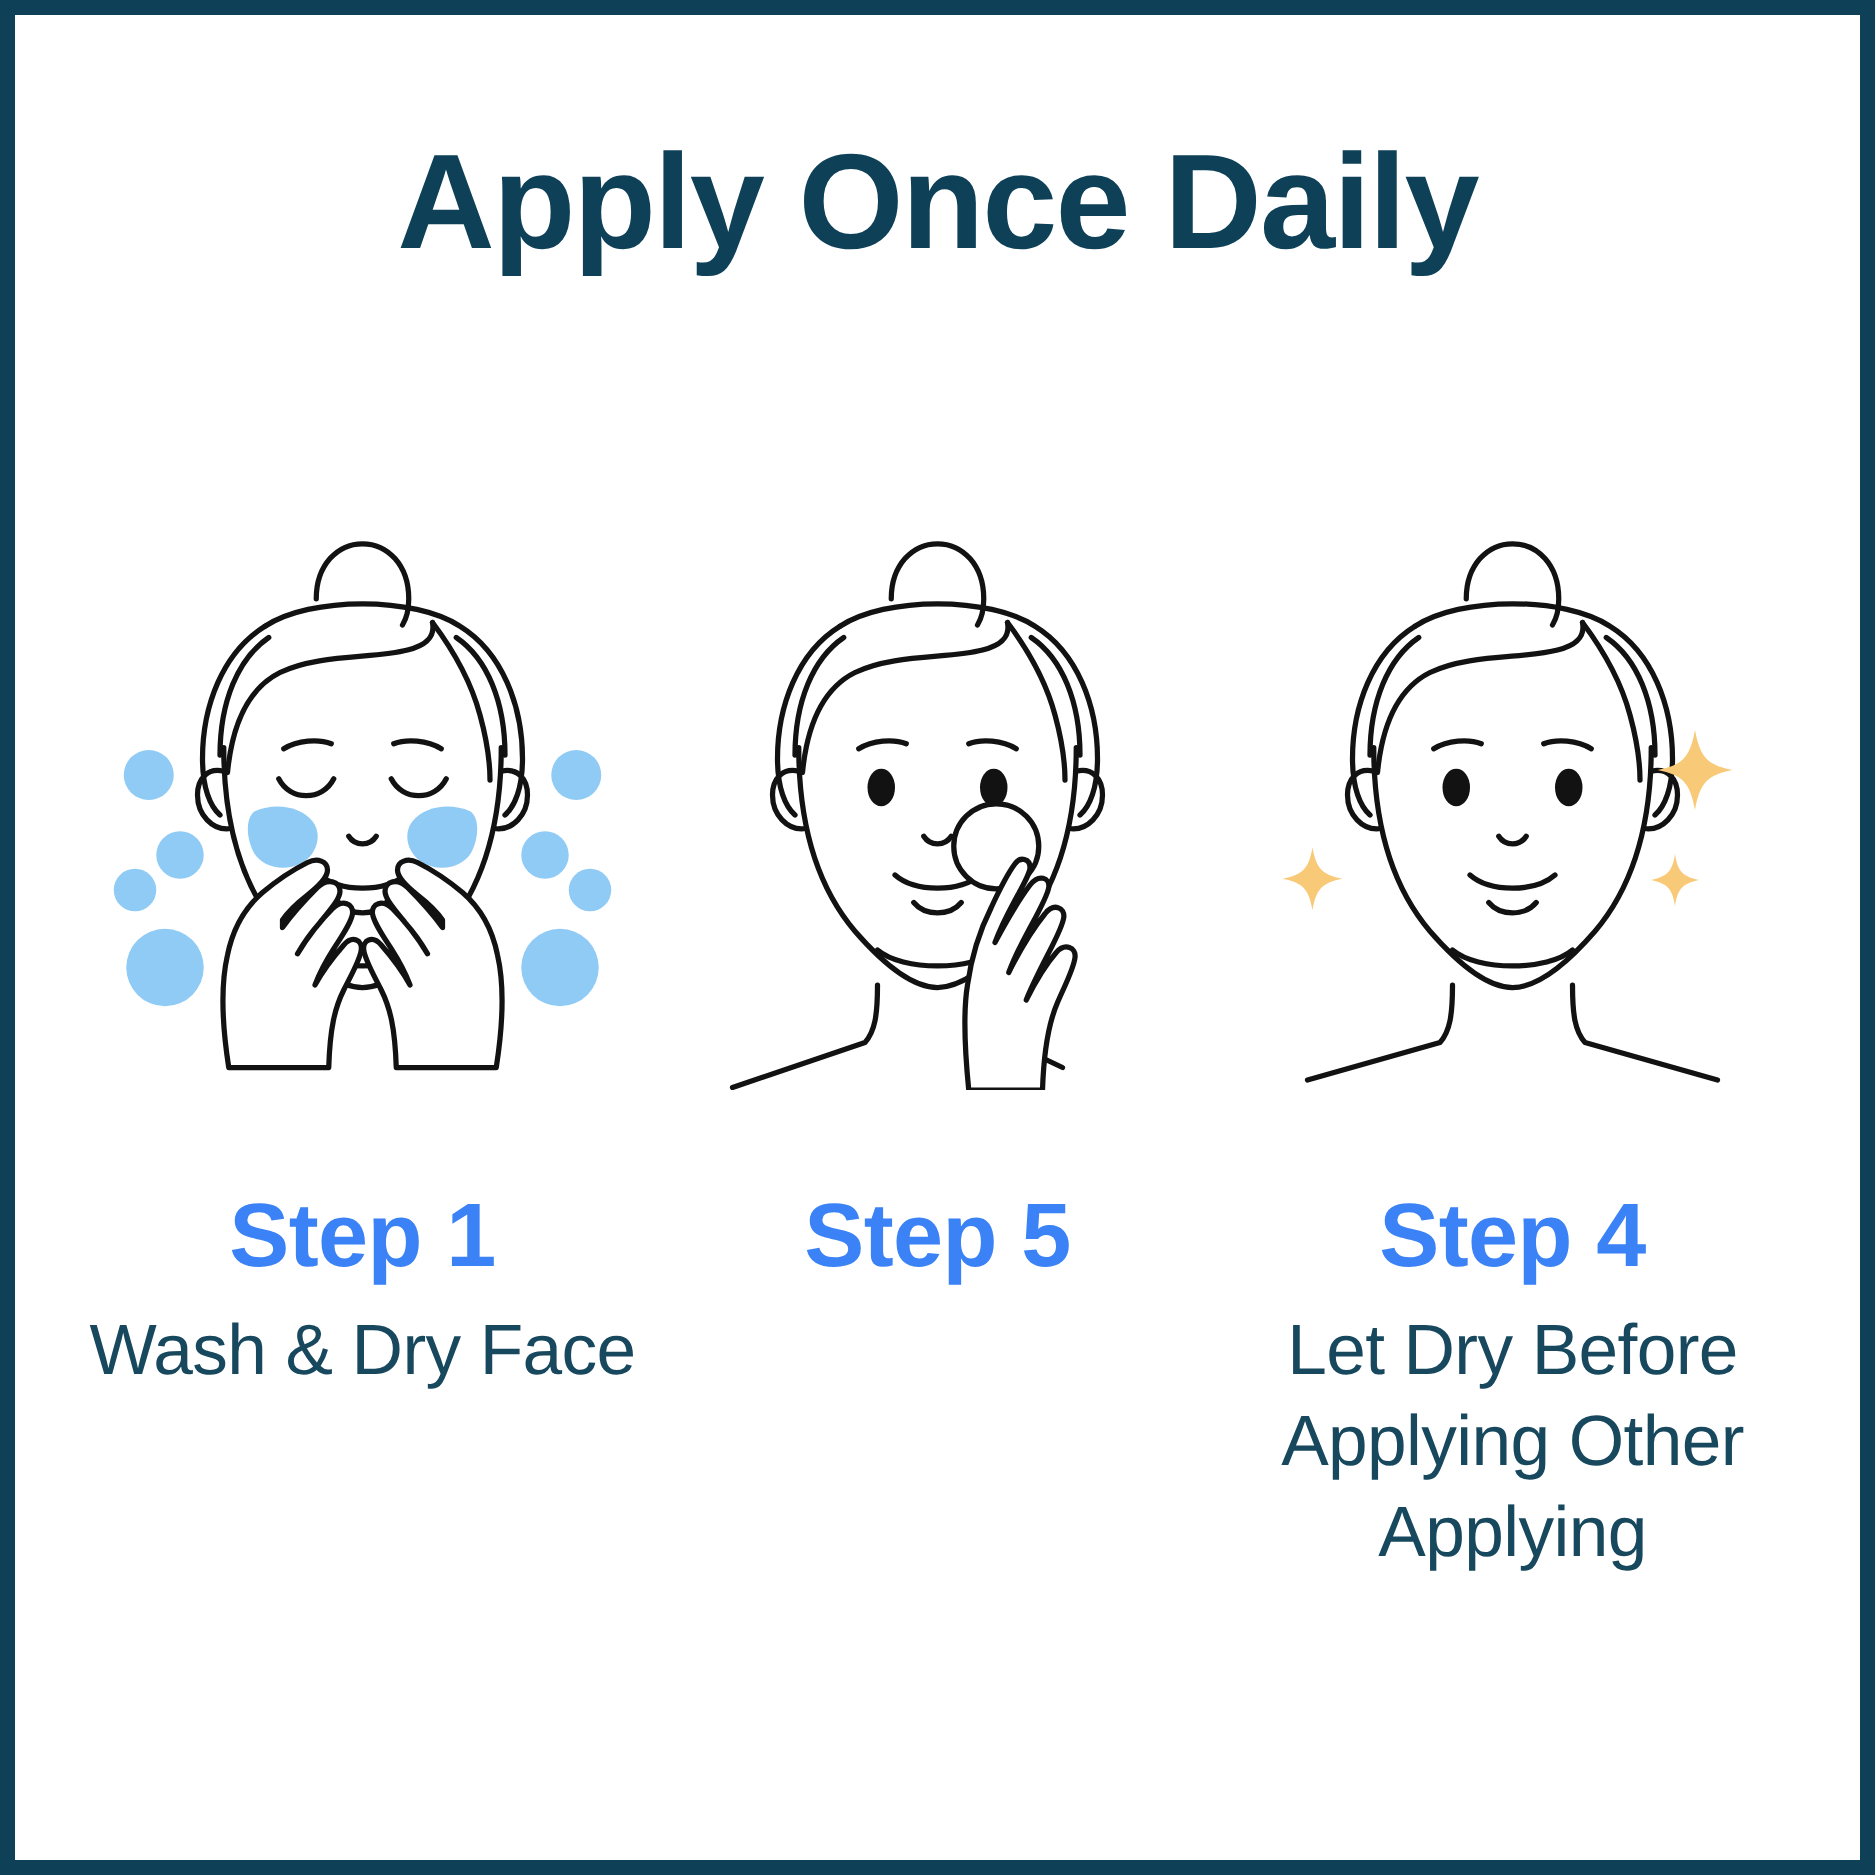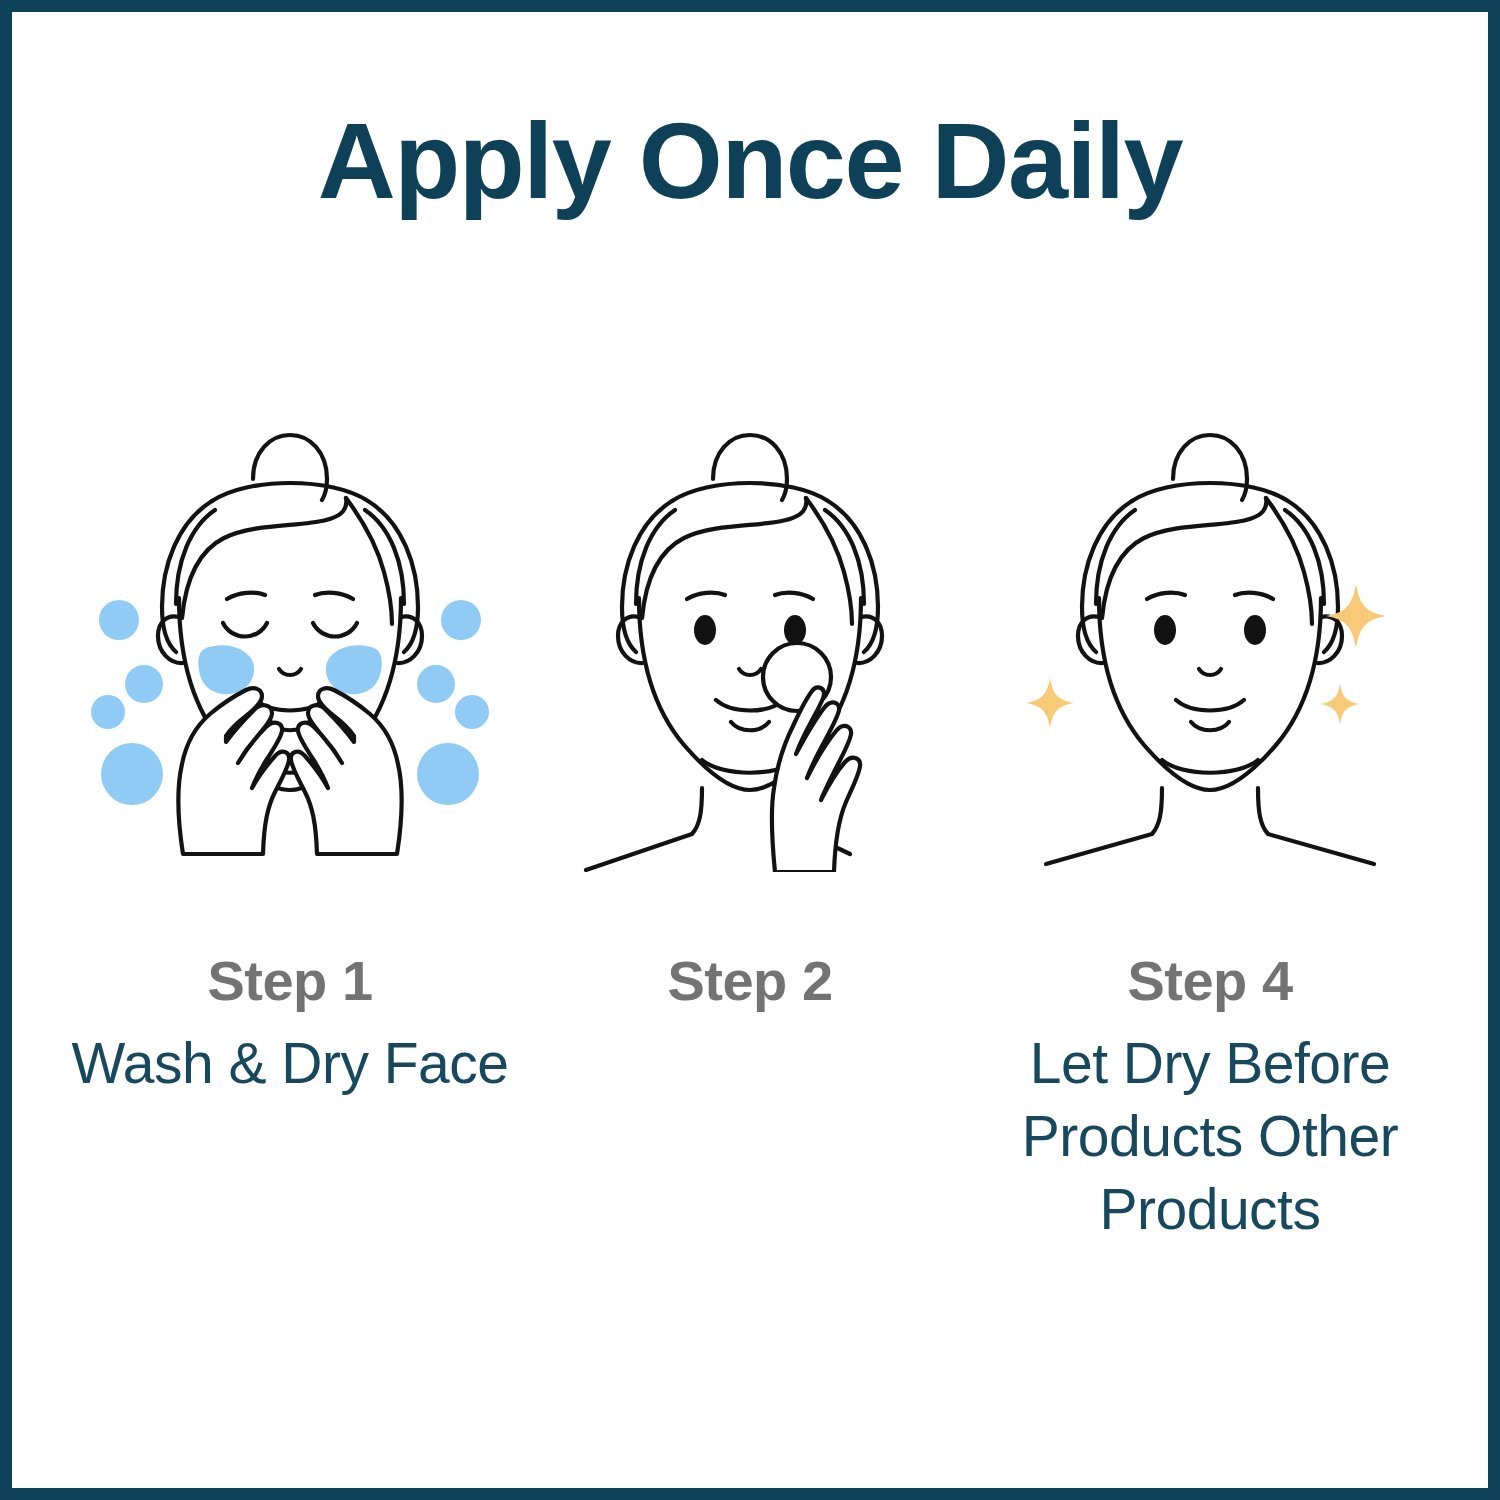--- a/index.html
+++ b/index.html
@@ -52,23 +52,23 @@
   }
 
   .illo {
     width: 400px;
     height: 470px;
     display: block;
   }
 
   .step-heading {
     margin-top: 78px;
-    font-size: 56px;
+    font-size: 72px;
     font-weight: 700;
-    color: #737373;
+    color: #3b82f6;
     letter-spacing: -0.5px;
     line-height: 1.1;
     text-align: left;
   }
 
   .step-caption {
     margin-top: 15px;
     font-size: 57px;
     font-weight: 400;
     color: #17485E;
@@ -210,21 +210,21 @@
                    C274 297 268 307 261 320 C254 333 249 344 246 352
                    C254 337 265 318 274 306 C281 297 290 300 289 308
                    C288 315 280 329 272 344 C265 357 260 368 257 376
                    C265 360 277 340 286 329 C293 320 302 324 301 332
                    C300 340 292 354 285 368 C279 380 274 390 271 398
                    C278 384 288 368 295 360 C302 352 311 356 310 364
                    C309 373 302 386 296 400 C289 416 285 440 284 470 Z"></path>
         </g>
       </svg>
 
-      <div class="step-heading">Step 2</div>
+      <div class="step-heading">Step 5</div>
     </div>
 
     <div class="step-col">
       <svg class="illo" viewBox="0 0 400 470">
         <g fill="none" stroke="#121212" stroke-width="4.2" stroke-linecap="round" stroke-linejoin="round">
           <path d="M163 77 C163 50 180 33 200 33 C220 33 237 50 237 77 C237 86 235 93 232 98"></path>
           <path d="M122 99 C140 87 170 81 200 81 C230 81 260 87 278 99
                    C312 120 328 163 328 205 C328 228 322 243 314 250"></path>
           <path d="M122 99 C88 120 72 163 72 205 C72 228 78 243 86 250"></path>
           <path d="M86 202 C86 160 100 125 125 108"></path>
@@ -251,17 +251,17 @@
         </g>
 
         <g fill="#F8C977">
           <path d="M346 182 C350 204 356 210 376 214 C356 218 350 224 346 246 C342 224 336 218 316 214 C336 210 342 204 346 182 Z"></path>
           <path d="M40 276 C43 293 48 298 64 301 C48 304 43 309 40 326 C37 309 32 304 16 301 C32 298 37 293 40 276 Z"></path>
           <path d="M330 281 C332 295 336 299 349 302 C336 305 332 309 330 323 C328 309 324 305 311 302 C324 299 328 295 330 281 Z"></path>
         </g>
       </svg>
 
       <div class="step-heading">Step 4</div>
-      <div class="step-caption">Let Dry Before Products Other Products</div>
+      <div class="step-caption">Let Dry Before Applying Other Applying</div>
     </div>
 
   </div>
 </div>
 
 </body></html>

